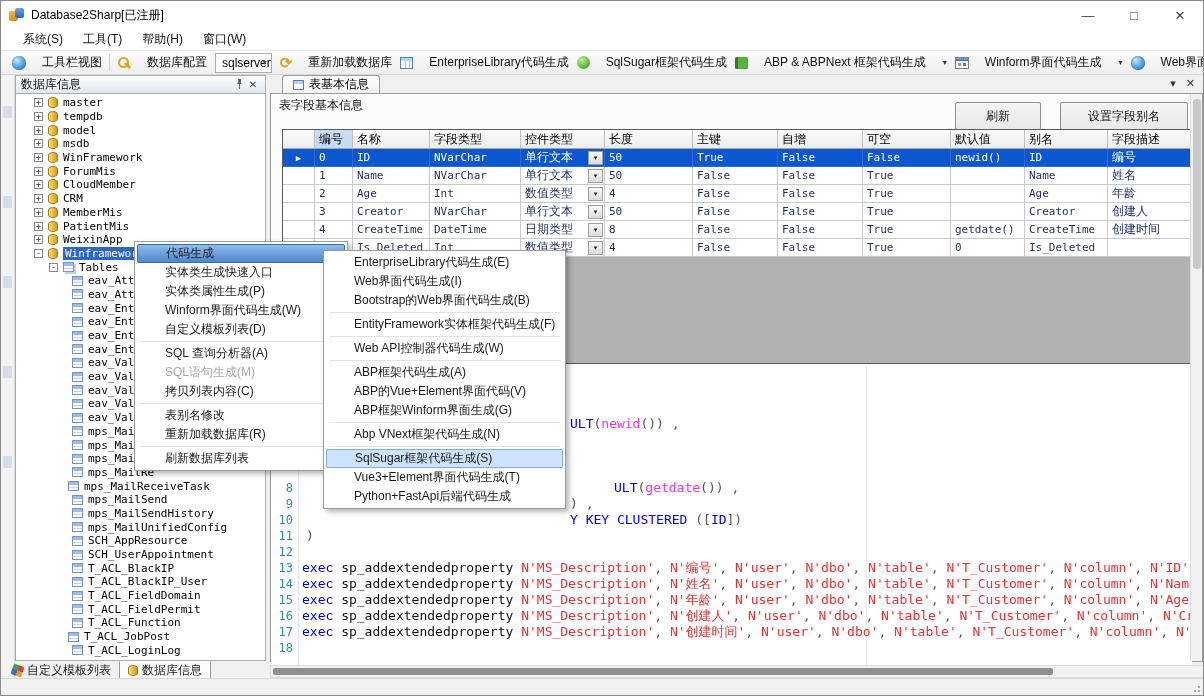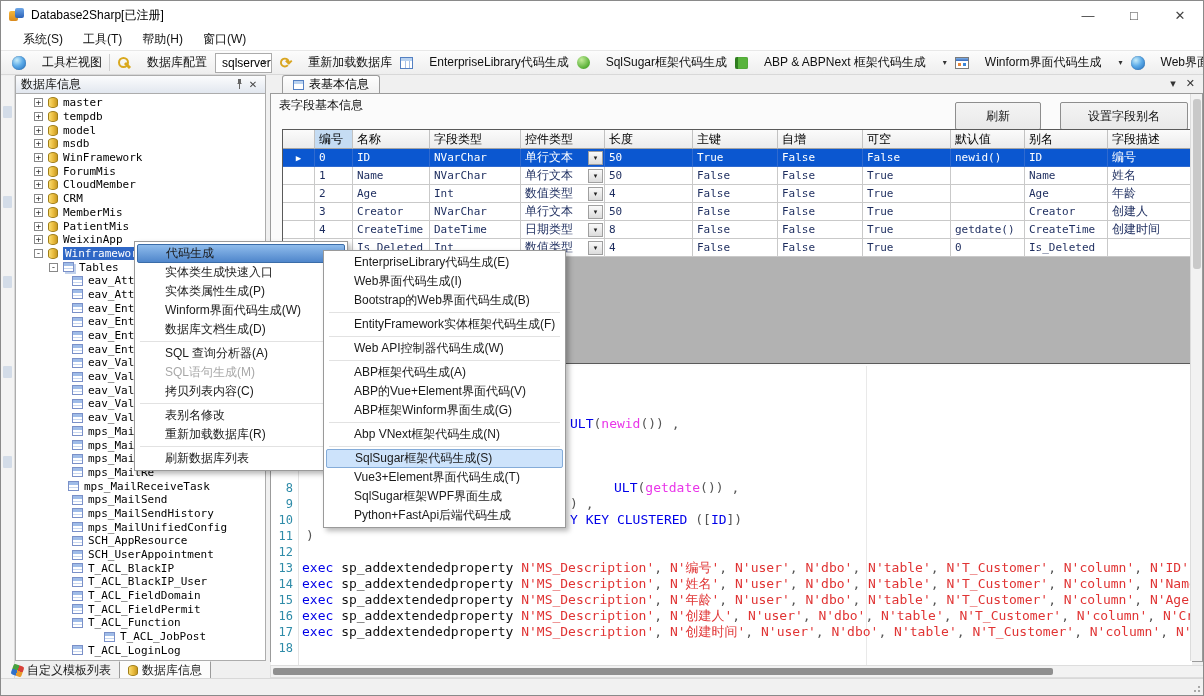--- a/index.html
+++ b/index.html
@@ -367,21 +367,21 @@
         <span class="tlabel">T_ACL_FieldDomain</span>
       </div>
       <div class="trow" style="padding-left: 56px;">
         <span class="tblicon"></span>
         <span class="tlabel">T_ACL_FieldPermit</span>
       </div>
       <div class="trow" style="padding-left: 56px;">
         <span class="tblicon"></span>
         <span class="tlabel">T_ACL_Function</span>
       </div>
-      <div class="trow" style="padding-left: 88px;">
+      <div class="trow" style="padding-left: 52px;">
         <span class="tblicon"></span>
         <span class="tlabel">T_ACL_JobPost</span>
       </div>
       <div class="trow" style="padding-left: 56px;">
         <span class="tblicon"></span>
         <span class="tlabel">T_ACL_LoginLog</span>
       </div>
     </div>
 </div>
 
@@ -545,21 +545,21 @@
 
 <div class="statusbar">
     <div class="grip"></div>
   </div>
 
 <div class="menu menu1">
     <div class="m-item hl-strong">代码生成<span class="sub">▸</span></div>
     <div class="m-item">实体类生成快速入口<span class="sub">▸</span></div>
     <div class="m-item">实体类属性生成(P)</div>
     <div class="m-item">Winform界面代码生成(W)</div>
-    <div class="m-item">数据库文档生成(D)</div>
+    <div class="m-item">自定义模板列表(D)</div>
     <div class="m-sep"></div>
     <div class="m-item">SQL 查询分析器(A)</div>
     <div class="m-item disabled">SQL语句生成(M)</div>
     <div class="m-item">拷贝列表内容(C)</div>
     <div class="m-sep"></div>
     <div class="m-item">表别名修改</div>
     <div class="m-item">重新加载数据库(R)</div>
     <div class="m-sep"></div>
     <div class="m-item">刷新数据库列表</div>
   </div>
@@ -574,15 +574,14 @@
     <div class="m-item">Web API控制器代码生成(W)</div>
     <div class="m-sep"></div>
     <div class="m-item">ABP框架代码生成(A)</div>
     <div class="m-item">ABP的Vue+Element界面代码(V)</div>
     <div class="m-item">ABP框架Winform界面生成(G)</div>
     <div class="m-sep"></div>
     <div class="m-item">Abp VNext框架代码生成(N)</div>
     <div class="m-sep"></div>
     <div class="m-item hl">SqlSugar框架代码生成(S)</div>
     <div class="m-item">Vue3+Element界面代码生成(T)</div>
-    <div class="m-item">SqlSugar框架WPF界面生成</div>
     <div class="m-item">Python+FastApi后端代码生成</div>
   </div>
 
 </body></html>

